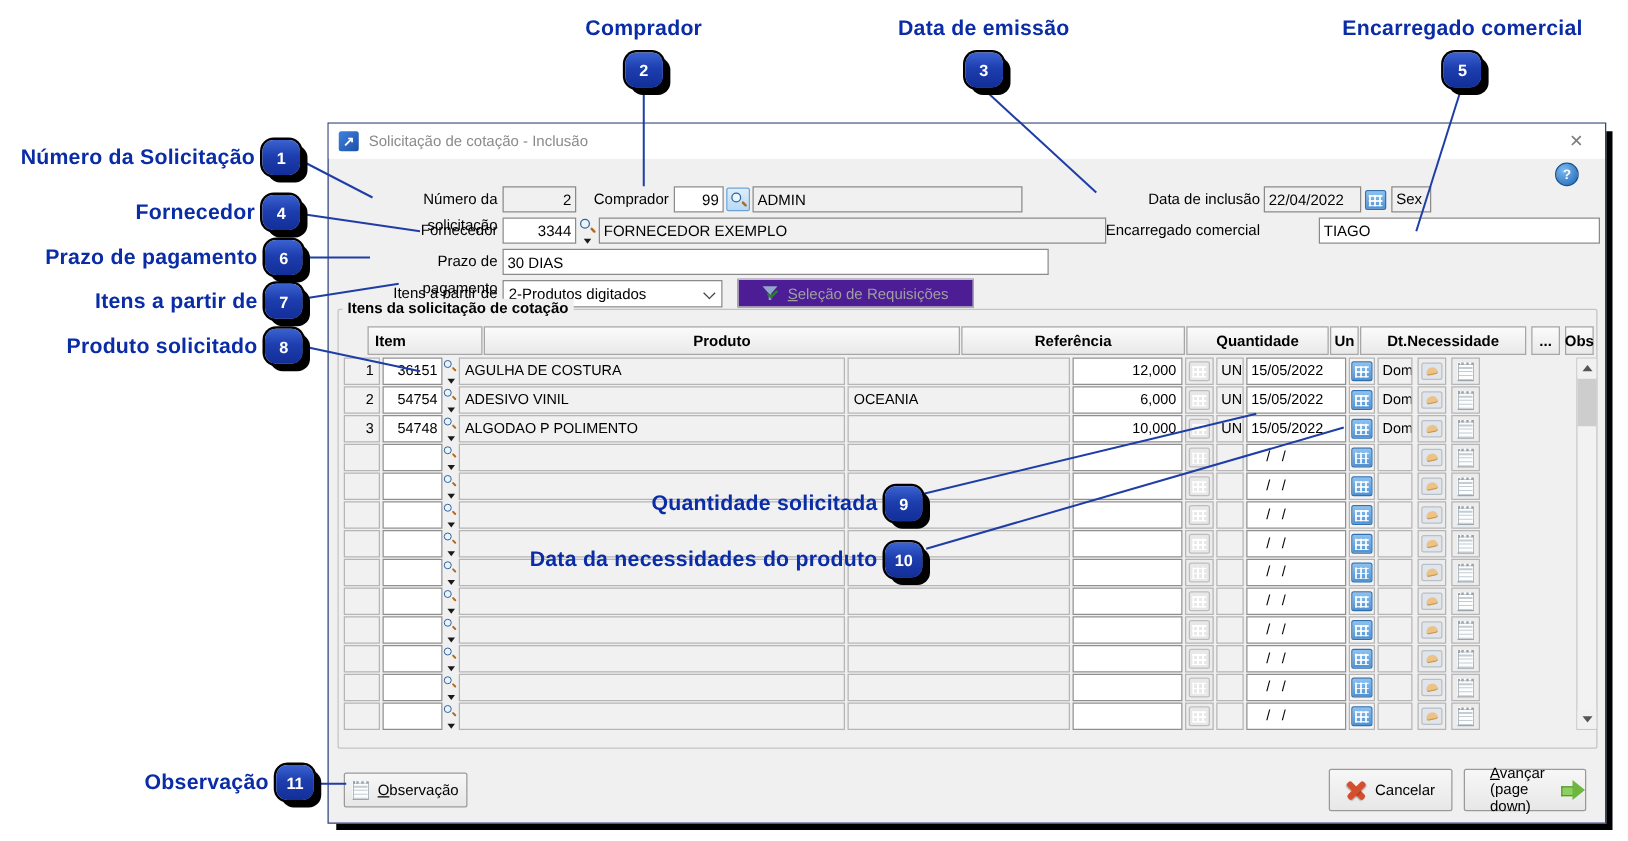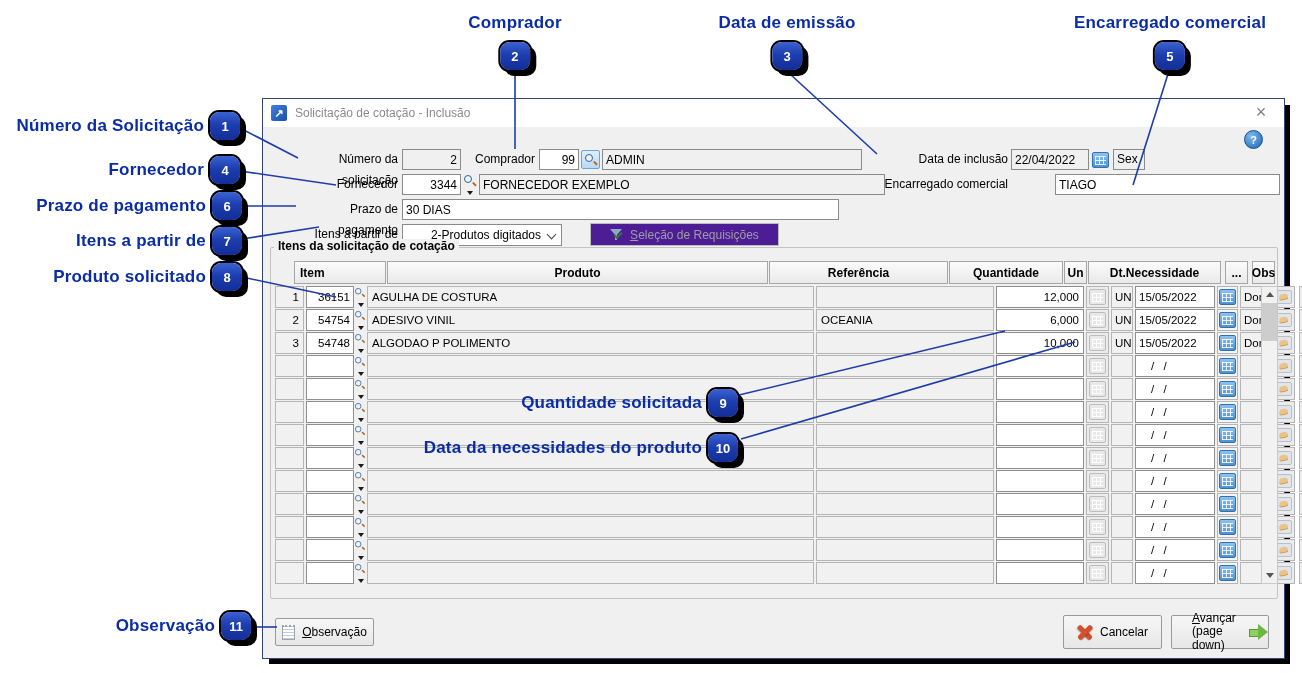--- a/index.html
+++ b/index.html
@@ -92,21 +92,21 @@
   .trow { display:flex; height:22px; margin-bottom:1px; align-items:stretch; }
   .cell { background:#f1f1f1; border:1px solid #b5b5b5; box-sizing:border-box; font-size:11.5px;
           line-height:20px; overflow:hidden; white-space:nowrap; }
   .fieldcell { background:#fff; border:1px solid #8f8f8f; box-sizing:border-box; font-size:11.5px;
                line-height:20px; overflow:hidden; white-space:nowrap; }
   .c-item { width:29px; text-align:right; padding-right:4px; }
   .c-code { width:48px; margin-left:2px; text-align:right; padding-right:3px; }
   .magcol { width:13px; display:flex; flex-direction:column; align-items:center; justify-content:space-between;
             padding:2px 0 1px; box-sizing:border-box; }
   .magcol .mg { transform:scale(.8); transform-origin:top left; height:9px; }
-  .c-prod { width:447px; padding-left:4px; }
+  .c-prod { width:309px; padding-left:4px; }
   .c-ref { width:178px; margin-left:2px; padding-left:4px; }
   .c-qty { width:88px; margin-left:2px; text-align:right; padding-right:4px; }
   .c-un { width:22px; margin-left:2px; padding-left:3px; }
   .c-date { width:80px; margin-left:2px; padding-left:3px; }
   .c-dow { width:28px; margin-left:2px; padding-left:3px; }
   .iconcell { display:flex; align-items:center; justify-content:center; background:#ececec;
               border:1px solid #b5b5b5; box-sizing:border-box; }
   .ic-calc { width:23px; margin-left:2px; }
   .ic-cal { width:21px; margin-left:2px; background:#f5f5f5; }
   .ic-hand { width:23px; margin-left:4px; }
@@ -218,21 +218,21 @@
 
     <div class="help-btn">?</div>
 
     <div class="flabel" style="left:28px; top:50px; width:107px;">Número da solicitação</div>
     <input class="field ro num" style="left: 139px; top: 50px; width: 59px;" readonly="" value="2">
     <div class="flabel" style="left:180px; top:50px; width:92px;">Comprador</div>
     <input class="field num" style="left: 276px; top: 50px; width: 40px;" readonly="" value="99">
     <div class="magbtn" style="left:318px; top:51px;">
       <span class="mg"></span>
     </div>
-    <input class="field ro" style="left: 339px; top: 50px; width: 260px;" readonly="" value="ADMIN">
+    <input class="field ro" style="left: 339px; top: 50px; width: 216px;" readonly="" value="ADMIN">
     <div class="flabel" style="left:628px; top:50px; width:117px;">Data de inclusão</div>
     <input class="field ro" style="left: 748px; top: 50px; width: 78px;" readonly="" value="22/04/2022">
     <div class="calbtn" style="left:828px; top:51px;">
       <span class="cal"></span>
     </div>
     <div class="field ro sexbox" style="left:850px; top:50px; width:32px;">Sex</div>
 
     <div class="flabel" style="left:28px; top:75px; width:107px;">Fornecedor</div>
     <input class="field num" style="left: 139px; top: 75px; width: 59px;" readonly="" value="3344">
     <div class="magcol-form" style="left:200px; top:76px;">
@@ -240,21 +240,21 @@
       <span class="caret-s"></span>
     </div>
     <input class="field ro" style="left: 216px; top: 75px; width: 406px;" readonly="" value="FORNECEDOR EXEMPLO">
     <div class="flabel" style="left:608px; top:75px; width:137px;">Encarregado comercial</div>
     <input class="field" style="left: 792px; top: 75px; width: 225px;" readonly="" value="TIAGO">
 
     <div class="flabel" style="left:28px; top:100px; width:107px;">Prazo de pagamento</div>
     <input class="field" style="left: 139px; top: 100px; width: 437px;" readonly="" value="30 DIAS">
 
     <div class="flabel" style="left:28px; top:125px; width:107px;">Itens a partir de</div>
-    <div class="combo" style="left:139px; top:125px; width:160px;text-align:right;">
+    <div class="combo" style="left:139px; top:125px; width:176px;">
       <span>2-Produtos digitados</span>
       <span class="chev"></span>
     </div>
     <div class="btn-disabled" style="left:327px; top:124px; width:189px; height:23px;">
       <span class="funnel">
         <span class="funnel-top"></span>
           <span class="funnel-stem"></span>
           <span class="funnel-check"></span>
       </span>
       <span><u>S</u>eleção de Requisições</span>

